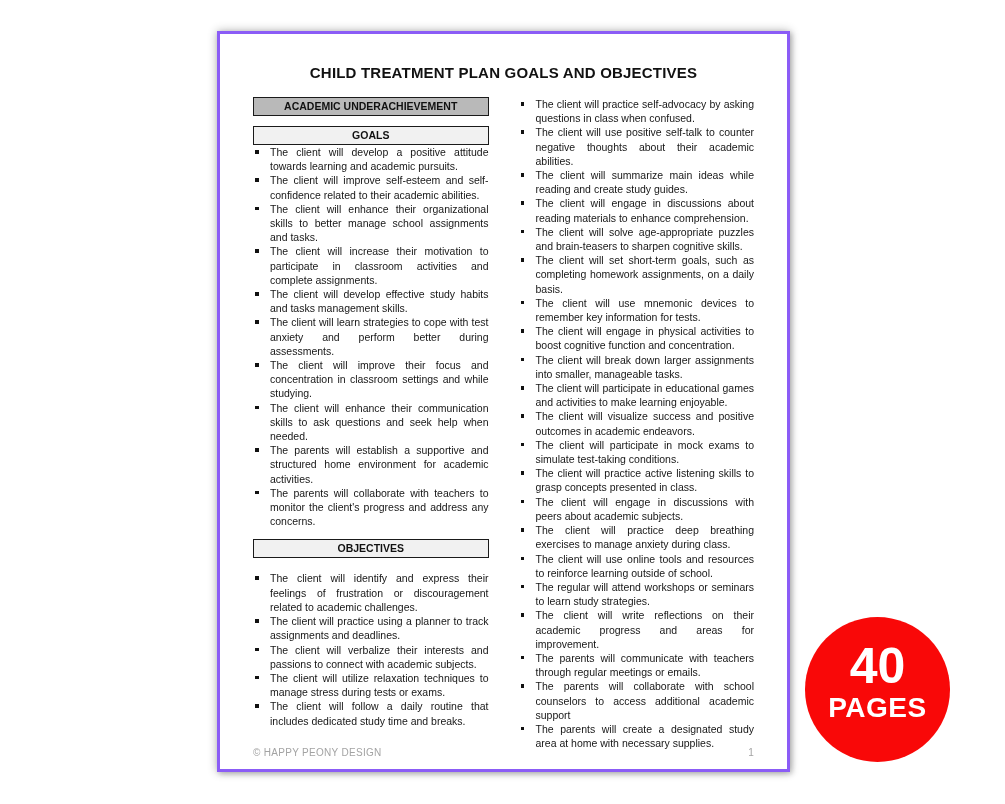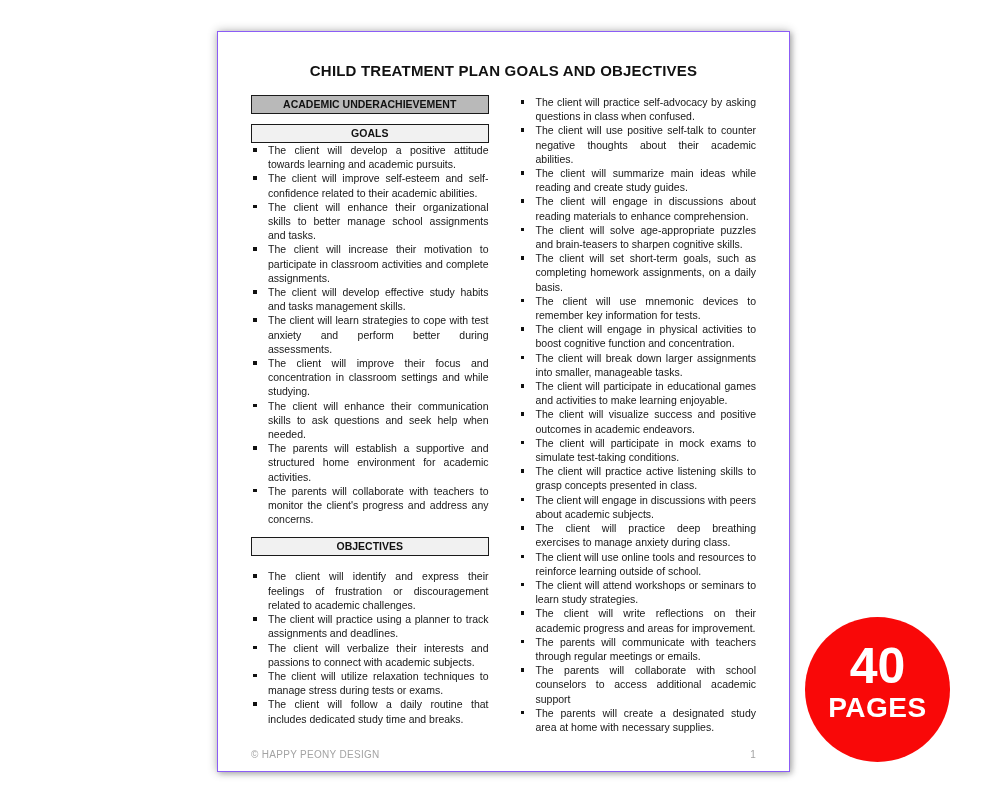--- a/index.html
+++ b/index.html
@@ -2,21 +2,21 @@
 <html><head>
 <meta charset="utf-8">
 <style>
   * { margin:0; padding:0; box-sizing:border-box; }
   html,body { width:1005px; height:804px; background:#ffffff; overflow:hidden;
               font-family:"Liberation Sans", sans-serif; }
   .stage { position:relative; width:1005px; height:804px; }
 
   .page {
     position:absolute; left:217px; top:31px; width:573px; height:741px;
-    background:#ffffff; border:1px solid #8b5cf6;
+    background:#ffffff; border:3px solid #8b5cf6;
     box-shadow:0 0 9px rgba(0,0,0,0.30), 2px 2px 5px rgba(0,0,0,0.18);
     padding:0 33px;
   }
 
   .title {
     margin-top:30px; text-align:center; font-size:15px; font-weight:bold;
     color:#111; letter-spacing:0.2px;
   }
 
   .columns { display:flex; gap:30px; margin-top:16px; }
@@ -204,21 +204,21 @@
             <div class="bullet-item">
               <span class="sq-bullet"></span>
               <span class="bullet-text">The client will practice deep breathing exercises to manage anxiety during class.</span>
             </div>
             <div class="bullet-item">
               <span class="sq-bullet"></span>
               <span class="bullet-text">The client will use online tools and resources to reinforce learning outside of school.</span>
             </div>
             <div class="bullet-item">
               <span class="sq-bullet"></span>
-              <span class="bullet-text">The client will attend workshops or seminars to learn study strategies.</span>
+              <span class="bullet-text">The regular will attend workshops or seminars to learn study strategies.</span>
             </div>
             <div class="bullet-item">
               <span class="sq-bullet"></span>
               <span class="bullet-text">The client will write reflections on their academic progress and areas for improvement.</span>
             </div>
             <div class="bullet-item">
               <span class="sq-bullet"></span>
               <span class="bullet-text">The parents will communicate with teachers through regular meetings or emails.</span>
             </div>
             <div class="bullet-item">

